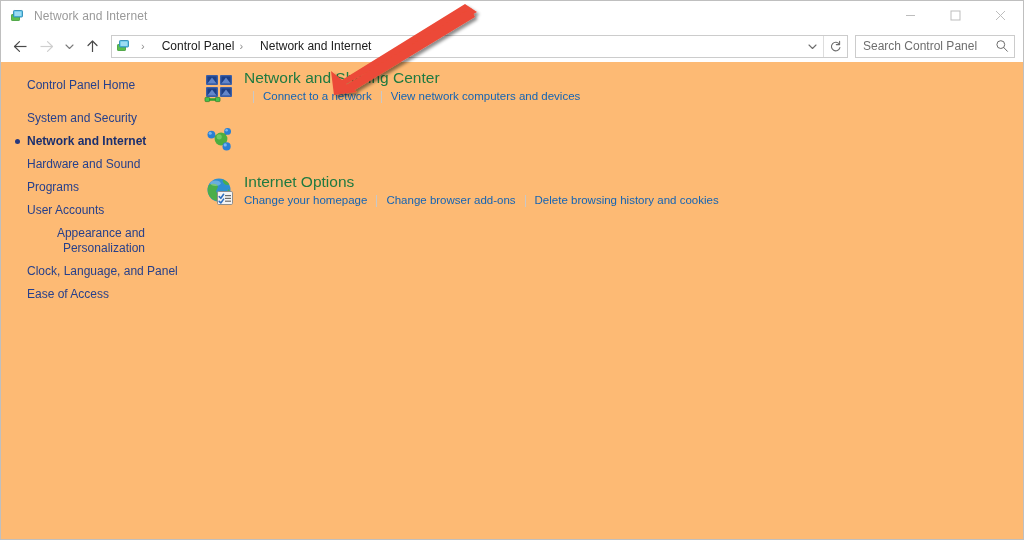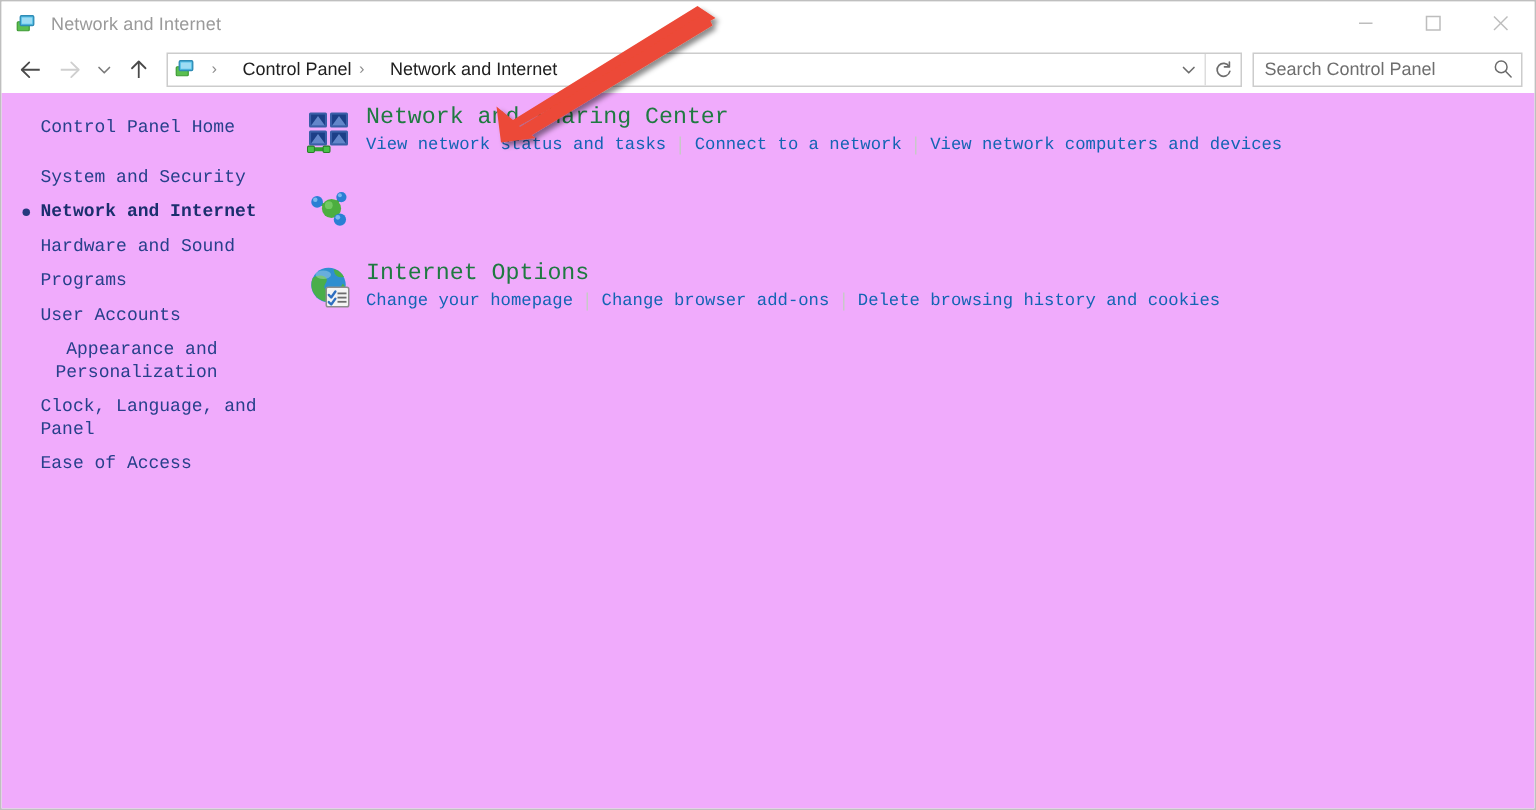--- a/index.html
+++ b/index.html
@@ -132,21 +132,21 @@
     width: 23px;
     height: 21px;
     display: flex;
     align-items: center;
     justify-content: center;
     flex: none;
     border-left: 1px solid #dddddd;
   }
 
   .searchbox {
-    width: 180px;
+    width: 160px;
     height: 23px;
     margin-left: 7px;
     border: 1px solid #cccccc;
     background: #ffffff;
     display: flex;
     align-items: center;
     box-sizing: border-box;
     flex: none;
   }
   .searchbox input {
@@ -167,22 +167,21 @@
     display: flex;
     align-items: center;
     justify-content: center;
     flex: none;
   }
 
   
   .content {
     display: flex;
     height: calc(540px - 29px - 32px - 2px);
-    background: #f0abfc;
-    font-family: Liberation Mono, monospace;
+    background: #fdba74;
   }
 
   .sidebar {
     width: 195px;
     flex: none;
     padding-top: 12px;
     box-sizing: border-box;
   }
   .side-item {
     position: relative;
@@ -394,21 +393,20 @@
           <rect x="16" y="15" width="12" height="10" rx="1" fill="#3a5fa8"></rect>
           <rect x="17.4" y="16.4" width="9.2" height="7.2" fill="#1c3f87"></rect>
           <polygon points="17.4,23.6 22,17.4 26.6,23.6" fill="#6f93d6" opacity="0.85"></polygon>
           <path d="M3 27.5 L13 27.5" stroke="#2fa02f" stroke-width="2.6" stroke-linecap="round"></path>
           <rect x="1" y="25.4" width="4.6" height="4.2" rx="0.8" fill="#49c149" stroke="#2a7d2a" stroke-width="0.7"></rect>
           <rect x="11.4" y="25.4" width="4.6" height="4.2" rx="0.8" fill="#49c149" stroke="#2a7d2a" stroke-width="0.7"></rect>
         </svg>
         <div class="cat-body">
           <div class="cat-title">Network and Sharing Center</div>
           <div class="cat-links">
-            <a class="cat-link">View network status and tasks</a>
             <span class="link-sep"></span>
             <a class="cat-link">Connect to a network</a>
             <span class="link-sep"></span>
             <a class="cat-link">View network computers and devices</a>
           </div>
         </div>
       </div>
 
       <div class="category">
         <svg class="cat-icon" viewBox="0 0 32 32">

